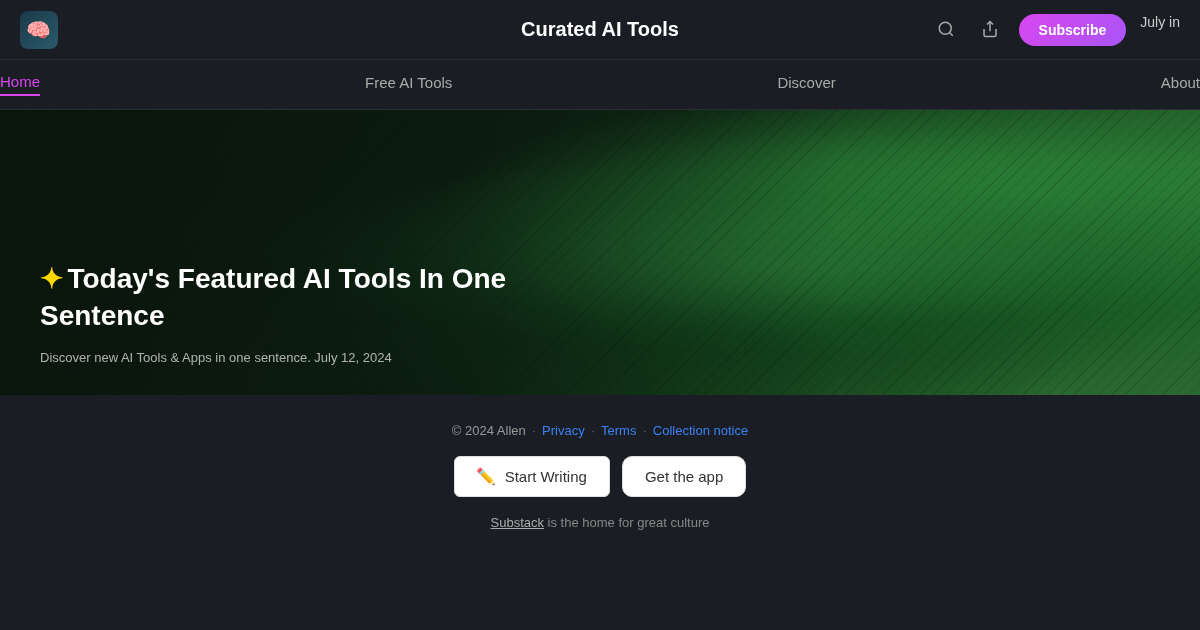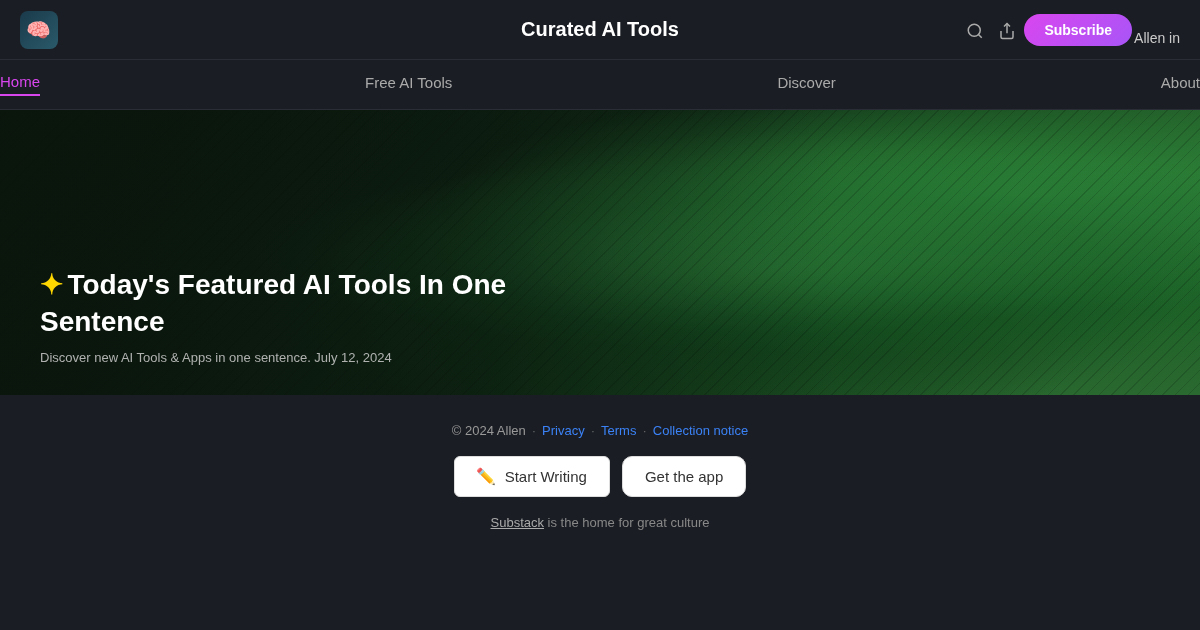--- a/index.html
+++ b/index.html
@@ -40,22 +40,22 @@
     .site-title {
       font-size: 20px;
       font-weight: 600;
       color: #ffffff;
       position: absolute;
       left: 50%;
       transform: translateX(-50%);
     }
     .header-right {
       display: flex;
-      align-items: flex-end;
-      gap: 2px;
+      align-items: flex-start;
+      gap: 14px;
     }
     .icon-btn {
       background: none;
       border: none;
       color: #aaaaaa;
       cursor: pointer;
       font-size: 18px;
       padding: 6px;
       display: flex;
       align-items: center;
@@ -142,21 +142,21 @@
       position: absolute;
       bottom: 30px;
       left: 40px;
       max-width: 500px;
     }
     .hero-title {
       font-size: 28px;
       font-weight: 700;
       color: #ffffff;
       line-height: 1.3;
-      margin-bottom: 10px;
+      margin-bottom: 16px;
     }
     .hero-sparkle {
       color: #ffd700;
       margin-right: 4px;
     }
     .hero-subtitle {
       font-size: 13px;
       color: #cccccc;
       opacity: 0.85;
     }
@@ -245,21 +245,21 @@
       </svg>
     </button>
     <button class="icon-btn">
       <svg width="18" height="18" viewBox="0 0 24 24" fill="none" stroke="currentColor" stroke-width="2">
         <path d="M4 12v8a2 2 0 002 2h12a2 2 0 002-2v-8"></path>
           <polyline points="16 6 12 2 8 6"></polyline>
           <line x1="12" y1="2" x2="12" y2="15"></line>
       </svg>
     </button>
     <button class="subscribe-btn">Subscribe</button>
-    <a class="signin-link">Allen in</a>
+    <a class="signin-link">July in</a>
   </div>
 </header>
 
 <nav class="nav">
   <a class="nav-item active">Home</a>
   <a class="nav-item">Free AI Tools</a>
   <a class="nav-item">Discover</a>
   <a class="nav-item">About</a>
 </nav>
 

